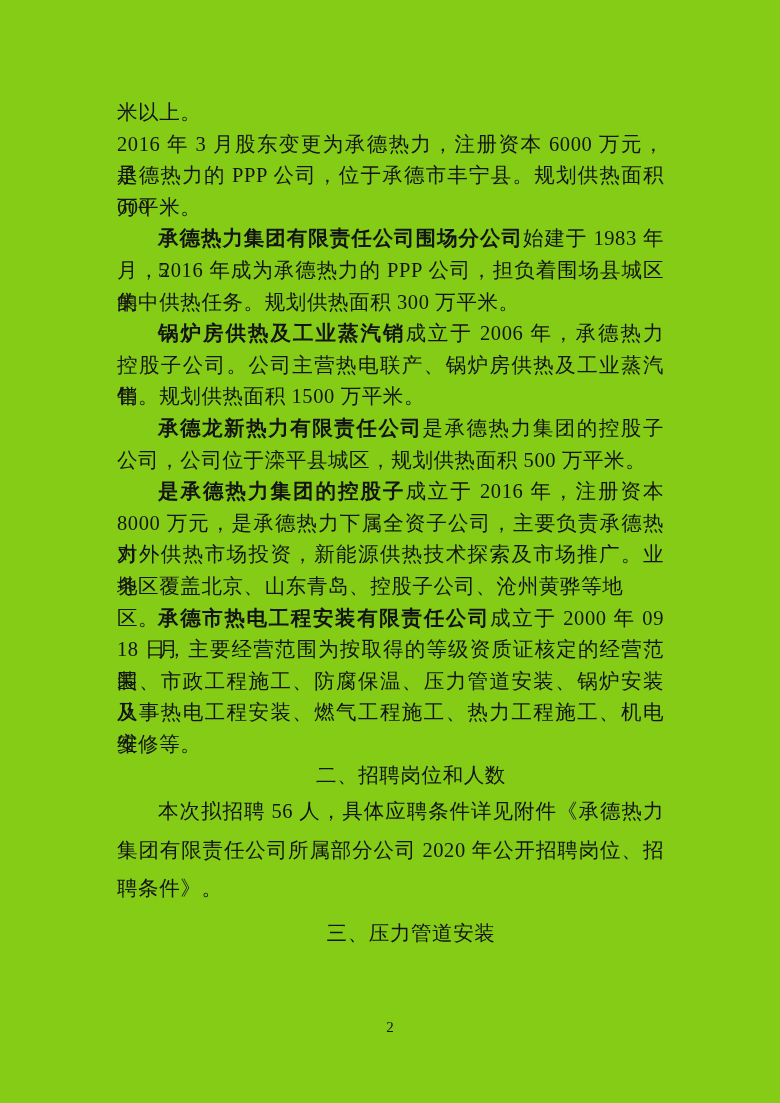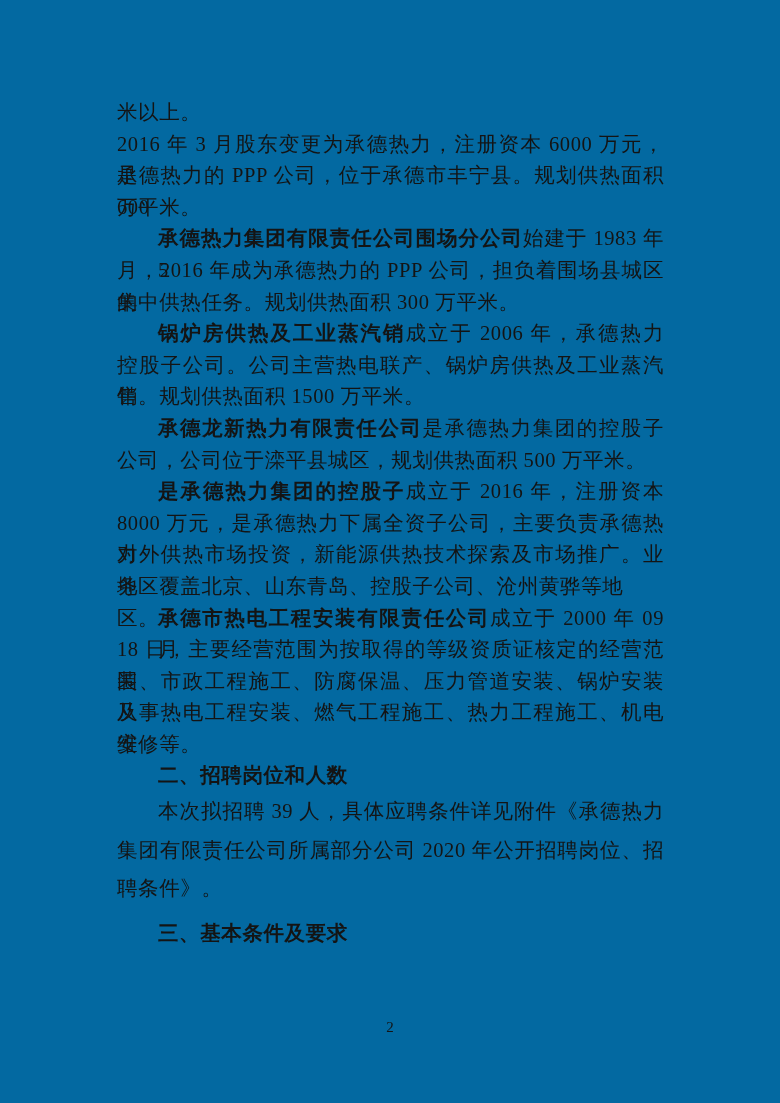--- a/index.html
+++ b/index.html
@@ -1,33 +1,33 @@
 <!DOCTYPE html>
 <html><head>
 <meta charset="utf-8">
 <style>
   html,body{margin:0;padding:0;background:#ffffff;}
   .page{
     position:relative;
     width:780px;height:1103px;
-    background:#0369a1;
+    background:#84cc16;
     font-family:"Liberation Serif","DejaVu Serif",serif;
     color:#141414;
     overflow:hidden;
   }
   .text{
     position:absolute;left:117px;top:97px;width:547px;
     font-size:20.5px;
     letter-spacing:0.6px;
   }
   .ln{line-height:31.6px;height:31.6px;white-space:normal;}
   .full{text-align:justify;text-align-last:justify;}
   .ind{padding-left:41px;}
   .b{font-weight:700;}
-  .hd{font-weight:700;}
+  .hd{font-weight:400;text-align:center;}
   .loose .ln{line-height:38.5px;height:38.5px;}
   .h3x{margin-top:10px;}
   .pagenum{
     position:absolute;top:1019px;left:0;width:780px;
     text-align:center;font-size:15px;color:#141414;
     font-family:"Liberation Serif","DejaVu Serif",serif;
   }
 </style>
 </head>
 <body>
@@ -59,23 +59,23 @@
 
     <div class="ln full ind"><span class="b">承德市热电工程安装有限责任公司</span><span>成立于 2000 年 09 月</span></div>
     <div class="ln full"><span>18 日，主要经营范围为按取得的等级资质证核定的经营范围</span></div>
     <div class="ln full"><span>装、市政工程施工、防腐保温、压力管道安装、锅炉安装及</span></div>
     <div class="ln full"><span>从事热电工程安装、燃气工程施工、热力工程施工、机电安</span></div>
     <div class="ln"><span>维修等。</span></div>
 
     <div class="ln hd ind"><span>二、招聘岗位和人数</span></div>
 
     <div class="loose">
-      <div class="ln full ind"><span>本次拟招聘 39 人，具体应聘条件详见附件《承德热力</span></div>
+      <div class="ln full ind"><span>本次拟招聘 56 人，具体应聘条件详见附件《承德热力</span></div>
       <div class="ln full"><span>集团有限责任公司所属部分公司 2020 年公开招聘岗位、招</span></div>
       <div class="ln"><span>聘条件》。</span></div>
     </div>
 
-    <div class="ln hd ind h3x"><span>三、基本条件及要求</span></div>
+    <div class="ln hd ind h3x"><span>三、压力管道安装</span></div>
 
   </div>
 
   <div class="pagenum">2</div>
 </div>
 
 </body></html>

